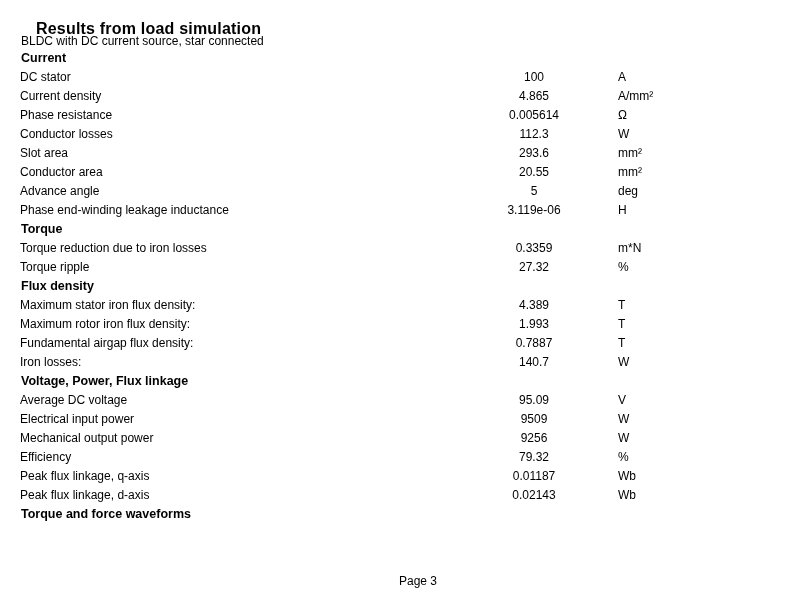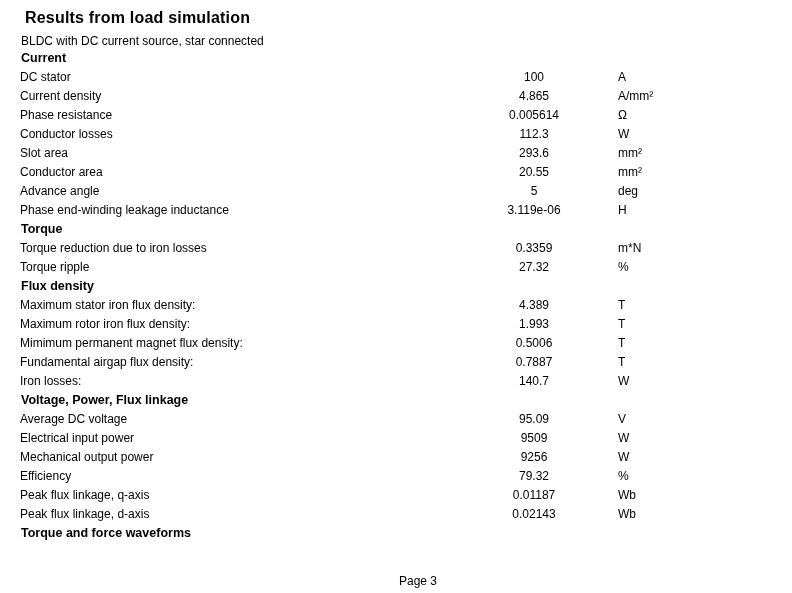--- a/index.html
+++ b/index.html
@@ -17,21 +17,21 @@
   }
   .page {
     position: absolute;
     inset: 0;
     background: #ffffff;
   }
   .title {
     position: absolute;
     top: 5px;
     left: 21px;
-    margin: 4px;
+    margin: 15px;
     font-size: 16px;
     font-weight: bold;
     letter-spacing: 0.2px;
     white-space: nowrap;
   }
   .subtitle {
     position: absolute;
     top: 34px;
     left: 21px;
     font-size: 12px;
@@ -135,24 +135,20 @@
       <div class="heading line">Flux density</div>
       <div class="row line">
         <span class="label">Maximum stator iron flux density:</span>
         <span class="val"><span class="num">4.389</span><span class="unit">T</span></span>
       </div>
       <div class="row line">
         <span class="label">Maximum rotor iron flux density:</span>
         <span class="val"><span class="num">1.993</span><span class="unit">T</span></span>
       </div>
       <div class="row line">
-        <span class="label">Mimimum permanent magnet flux density:</span>
-        <span class="val"><span class="num">0.5006</span><span class="unit">T</span></span>
-      </div>
-      <div class="row line">
         <span class="label">Fundamental airgap flux density:</span>
         <span class="val"><span class="num">0.7887</span><span class="unit">T</span></span>
       </div>
       <div class="row line">
         <span class="label">Iron losses:</span>
         <span class="val"><span class="num">140.7</span><span class="unit">W</span></span>
       </div>
       <div class="heading line">Voltage, Power, Flux linkage</div>
       <div class="row line">
         <span class="label">Average DC voltage</span>

